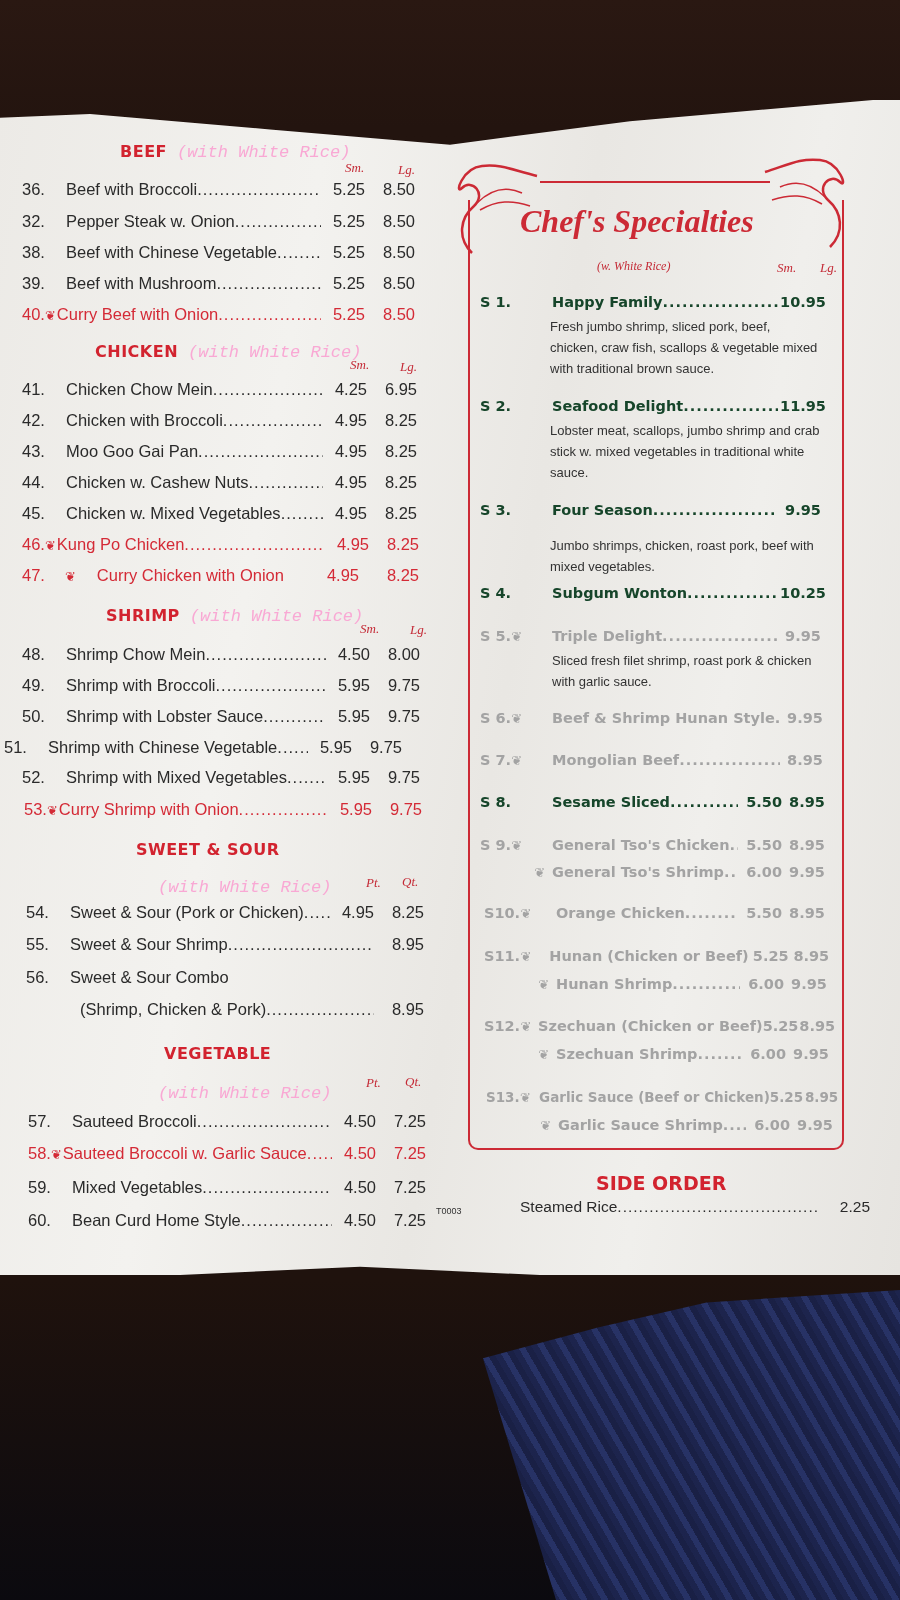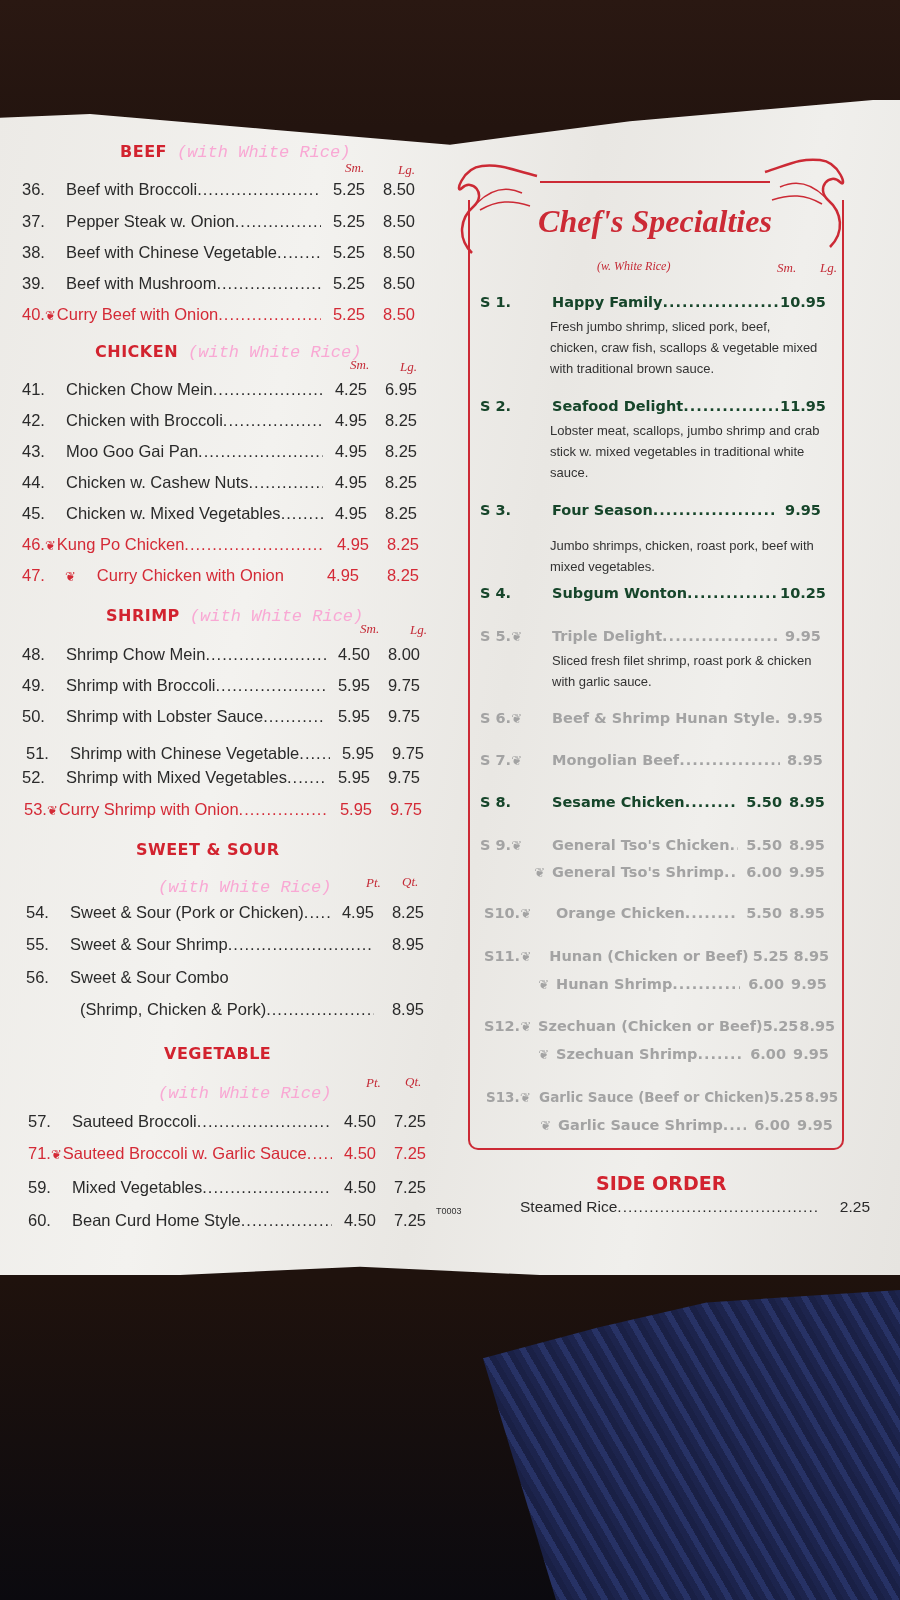--- a/index.html
+++ b/index.html
@@ -28,21 +28,21 @@
   .row .dots { flex:1; overflow:hidden; letter-spacing:1px; }
   .row .dots::before { content:"................................................................................................"; }
   .row .p1 { width:44px; text-align:right; }
   .row .p2 { width:50px; text-align:right; }
   .chili { font-size:13px; margin-right:1px; }
 
   
   .chef-box { position:absolute; left:468px; top:200px; width:372px; height:948px;
     border:2px solid #cc2a35; border-top:none; border-radius:0 0 10px 10px; }
   .chef-topline { position:absolute; left:540px; top:181px; width:230px; height:2px; background:#cc2a35; }
-  .chef-title { position:absolute; left:520px; top:203px; width:270px; text-align:center;
+  .chef-title { position:absolute; left:520px; top:203px; width:270px; 
     font-family:"Liberation Serif", serif; font-style:italic; font-weight:bold; font-size:32px; color:#cc2a35; }
   .flourish { position:absolute; }
   .chef-note { position:absolute; font-family:"Liberation Serif", serif; font-style:italic; font-size:12px; color:#c42a36; }
   .srow { position:absolute; display:flex; align-items:baseline; white-space:nowrap;
     font-family:"DejaVu Sans", sans-serif; font-weight:bold; font-size:14.5px; }
   .srow .sid { width:72px; display:inline-block; }
   .srow .dots { flex:1; overflow:hidden; letter-spacing:1px; }
   .srow .dots::before { content:"....................................................................................."; }
   .srow .p1 { width:44px; text-align:right; }
   .srow .p2 { width:50px; text-align:center; }
@@ -66,21 +66,21 @@
 <span class="size-lbl" style="left:398px;top:162px;">Lg.</span>
 
 <div class="row" style="left:22px;top:180px;width:393px;">
     <span class="num">36.</span>
     <span class="name">Beef with Broccoli</span>
     <span class="dots"></span>
     <span class="p1">5.25</span>
     <span class="p2">8.50</span>
   </div>
 <div class="row" style="left:22px;top:212px;width:393px;">
-    <span class="num">37.</span>
+    <span class="num">32.</span>
     <span class="name">Pepper Steak w. Onion</span>
     <span class="dots"></span>
     <span class="p1">5.25</span>
     <span class="p2">8.50</span>
   </div>
 <div class="row" style="left:22px;top:243px;width:393px;">
     <span class="num">38.</span>
     <span class="name">Beef with Chinese Vegetable</span>
     <span class="dots"></span>
     <span class="p1">5.25</span>
@@ -182,21 +182,21 @@
     <span class="p1">5.95</span>
     <span class="p2">9.75</span>
   </div>
 <div class="row" style="left:22px;top:707px;width:398px;">
     <span class="num">50.</span>
     <span class="name">Shrimp with Lobster Sauce</span>
     <span class="dots"></span>
     <span class="p1">5.95</span>
     <span class="p2">9.75</span>
   </div>
-<div class="row" style="left:26px;top:738px;width:398px;margin-top:6px;">
+<div class="row" style="left:4px;top:738px;width:398px;">
     <span class="num">51.</span>
     <span class="name">Shrimp with Chinese Vegetable</span>
     <span class="dots"></span>
     <span class="p1">5.95</span>
     <span class="p2">9.75</span>
   </div>
 <div class="row" style="left:22px;top:768px;width:398px;">
     <span class="num">52.</span>
     <span class="name">Shrimp with Mixed Vegetables</span>
     <span class="dots"></span>
@@ -250,21 +250,21 @@
 <span class="size-lbl" style="left:405px;top:1074px;">Qt.</span>
 
 <div class="row" style="left:28px;top:1112px;width:398px;">
     <span class="num">57.</span>
     <span class="name">Sauteed Broccoli</span>
     <span class="dots"></span>
     <span class="p1">4.50</span>
     <span class="p2">7.25</span>
   </div>
 <div class="row hot" style="left:28px;top:1144px;width:398px;">
-    <span class="num" style="width:auto">71.</span>
+    <span class="num" style="width:auto">58.</span>
     <span class="chili">❦</span>
     <span class="name">Sauteed Broccoli w. Garlic Sauce</span>
     <span class="dots"></span>
     <span class="p1">4.50</span>
     <span class="p2">7.25</span>
   </div>
 <div class="row" style="left:28px;top:1178px;width:398px;">
     <span class="num">59.</span>
     <span class="name">Mixed Vegetables</span>
     <span class="dots"></span>
@@ -343,21 +343,21 @@
 
 <div class="srow red" style="left:480px;top:752px;width:350px;">
     <span class="sid"><span>S 7.</span><span class="chili">❦</span></span>
     <span>Mongolian Beef</span>
     <span class="dots"></span>
     <span class="p2">8.95</span>
   </div>
 
 <div class="srow green" style="left:480px;top:794px;width:352px;">
     <span class="sid">S 8.</span>
-    <span>Sesame Chicken</span>
+    <span>Sesame Sliced</span>
     <span class="dots"></span>
     <span class="p1">5.50</span>
     <span class="p2">8.95</span>
   </div>
 
 <div class="srow red" style="left:480px;top:837px;width:352px;">
     <span class="sid"><span>S 9.</span><span class="chili">❦</span></span>
     <span>General Tso's Chicken</span>
     <span class="dots"></span>
     <span class="p1">5.50</span>

